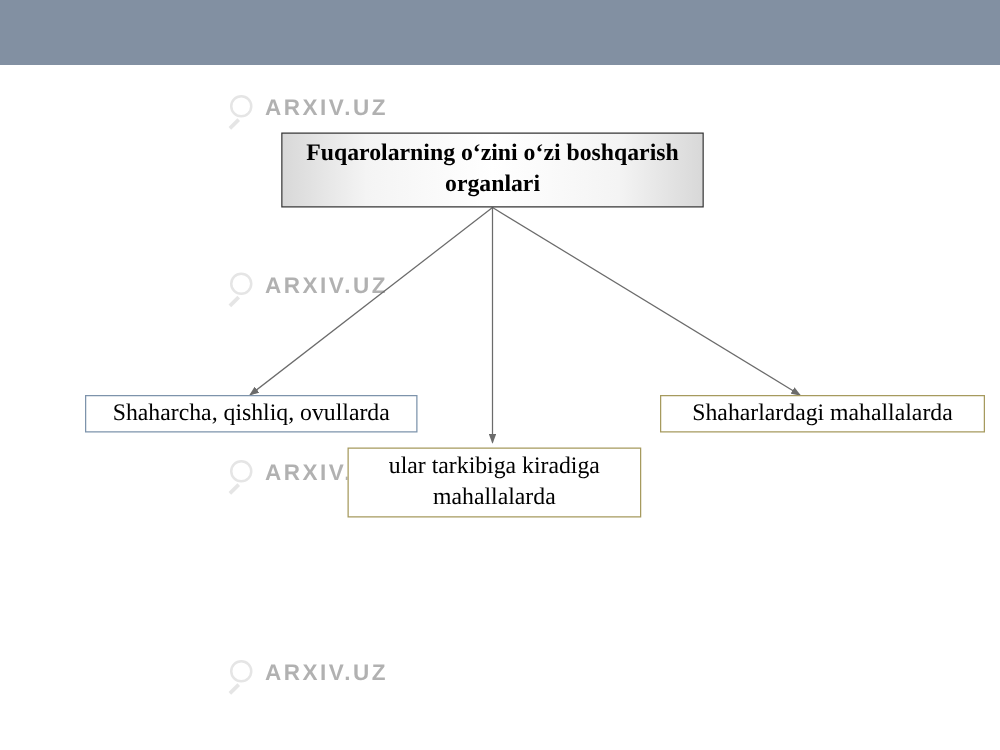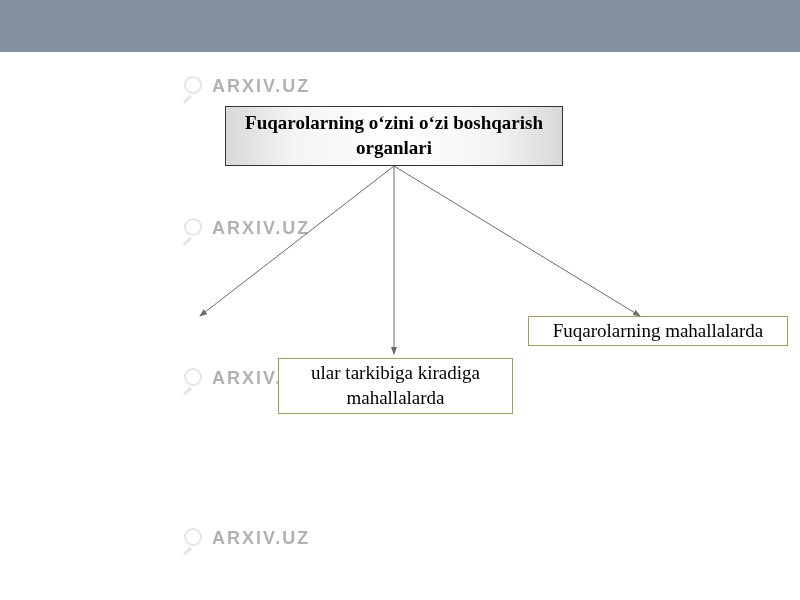--- a/index.html
+++ b/index.html
@@ -174,22 +174,25 @@
     </defs>
     <line x1="394" y1="166" x2="200" y2="316" stroke="#6b6b6b" stroke-width="1" marker-end="url(#arrowhead)"></line>
     <line x1="394" y1="166" x2="394" y2="354" stroke="#6b6b6b" stroke-width="1" marker-end="url(#arrowhead)"></line>
     <line x1="394" y1="166" x2="640" y2="316" stroke="#6b6b6b" stroke-width="1" marker-end="url(#arrowhead)"></line>
   </svg>
 
   <div class="root-box">
     <span>Fuqarolarning oʻzini oʻzi boshqarish organlari</span>
   </div>
 
+  <div class="child-box child-left">
+    <span>Shaharcha, qishliq, ovullarda</span>
+  </div>
 
   <div class="child-box child-center">
     <span>ular tarkibiga kiradiga mahallalarda</span>
   </div>
 
   <div class="child-box child-right">
-    <span>Fuqarolarning mahallalarda</span>
+    <span>Shaharlardagi mahallalarda</span>
   </div>
 
 </div>
 
 </body></html>

